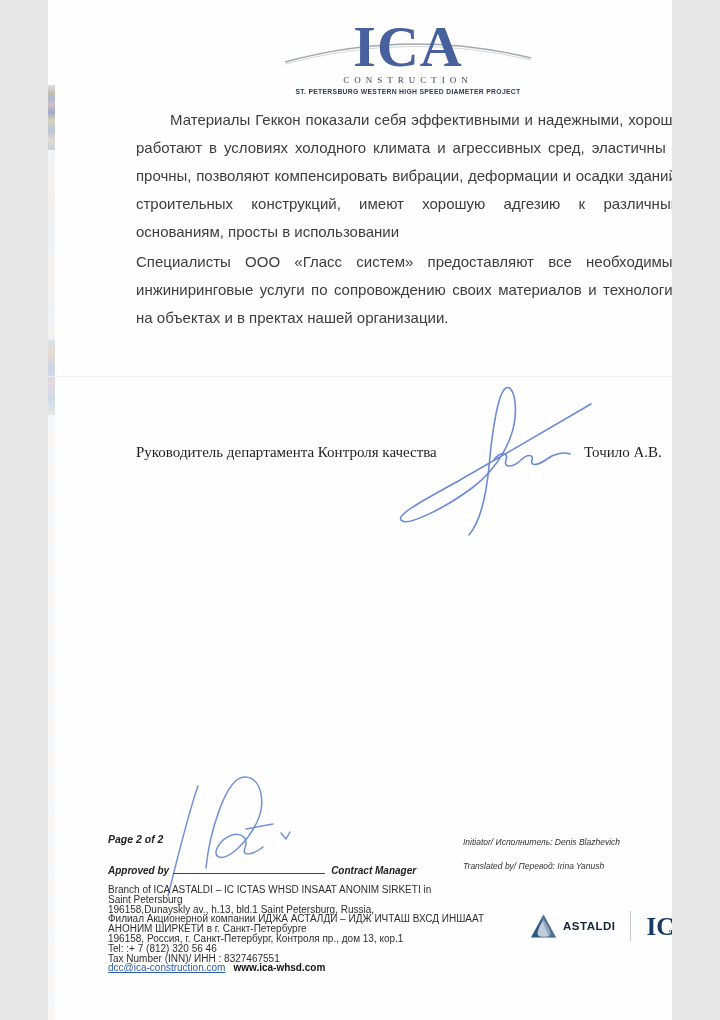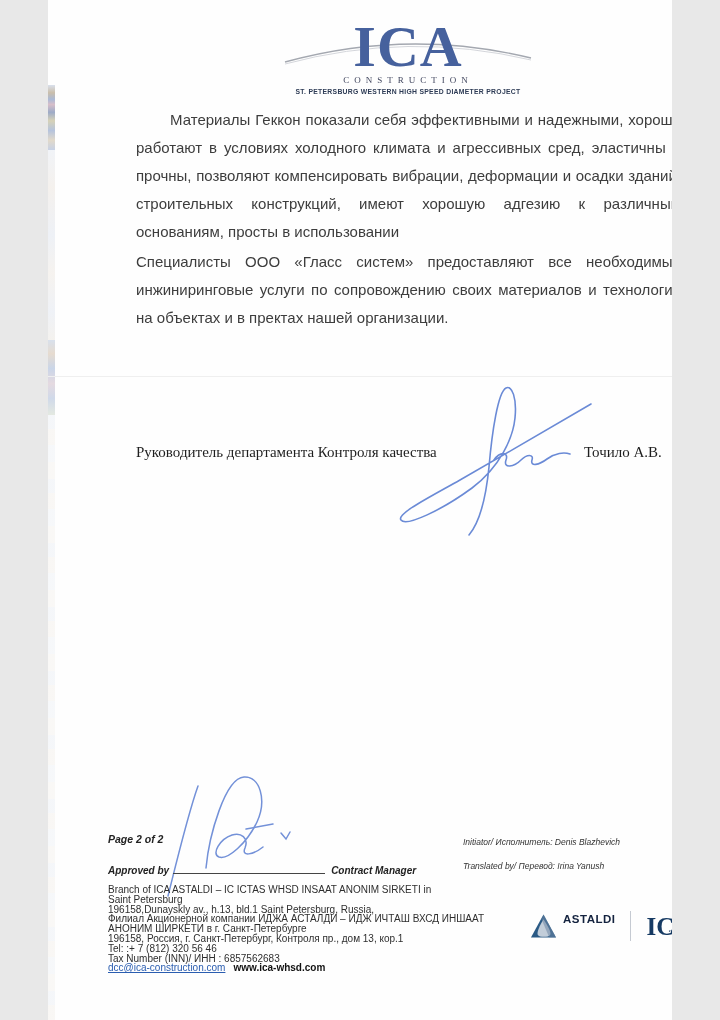--- a/index.html
+++ b/index.html
@@ -51,21 +51,21 @@
     height:10px;margin:0 6px 0 4px;}
   .address{position:absolute;left:60px;top:885px;font-size:10px;line-height:9.8px;color:#2e2e2e;}
   .address div{white-space:nowrap;}
   .email-row a{color:#2a5db0;text-decoration:underline;cursor:pointer;}
   .email-row .site{font-weight:700;color:#111;margin-left:8px;}
   .initiator{position:absolute;left:415px;top:837px;font-size:8.5px;font-style:italic;color:#333;}
   .translated{position:absolute;left:415px;top:861px;font-size:8.5px;font-style:italic;color:#333;}
 
   
   .logos{position:absolute;left:482px;top:911px;display:flex;align-items:center;}
-  .astaldi{display:flex;align-items:flex-start;}
+  .astaldi{display:flex;align-items:center;}
   .astaldi-name{font-size:11.5px;font-weight:800;color:#14233f;letter-spacing:.5px;margin-left:6px;}
   .logo-divider{width:1px;height:30px;background:#c5cad2;margin:0 15px;}
   .ictas{display:flex;align-items:flex-start;}
   .ic-serif{position:relative;font-family:"Liberation Serif", serif;font-size:25px;line-height:25px;
     font-weight:600;color:#163a63;}
   .ic-ce{position:absolute;right:-1px;bottom:-4px;font-size:5px;letter-spacing:1px;color:#163a63;font-weight:700;}
   .ictas-rest{font-size:15px;font-weight:700;color:#111;margin-left:1px;margin-top:5px;letter-spacing:.2px;}
 </style>
 </head>
 <body>
@@ -119,21 +119,21 @@
   </div>
 
   <div class="address">
     <div>Branch of ICA ASTALDI – IC ICTAS WHSD INSAAT ANONIM SIRKETI in</div>
     <div>Saint Petersburg</div>
     <div>196158,Dunayskly av., h.13, bld.1 Saint Petersburg, Russia,</div>
     <div>Филиал Акционерной компании ИДЖА АСТАЛДИ – ИДЖ ИЧТАШ ВХСД ИНШААТ</div>
     <div>АНОНИМ ШИРКЕТИ в г. Санкт-Петербурге</div>
     <div>196158, Россия, г. Санкт-Петербург, Контроля пр., дом 13, кор.1</div>
     <div>Tel: :+ 7 (812) 320 56 46</div>
-    <div>Tax Number (INN)/ ИНН : 6857562683</div>
+    <div>Tax Number (INN)/ ИНН : 8327467551</div>
     <div class="email-row">
       <a>dcc@ica-construction.com</a><span class="site">www.ica-whsd.com</span>
     </div>
   </div>
 
   <div class="initiator">Initiator/ Исполнитель: Denis Blazhevich</div>
   <div class="translated">Translated by/ Перевод:  Irina Yanush</div>
 
   <div class="logos">
     <div class="astaldi">

